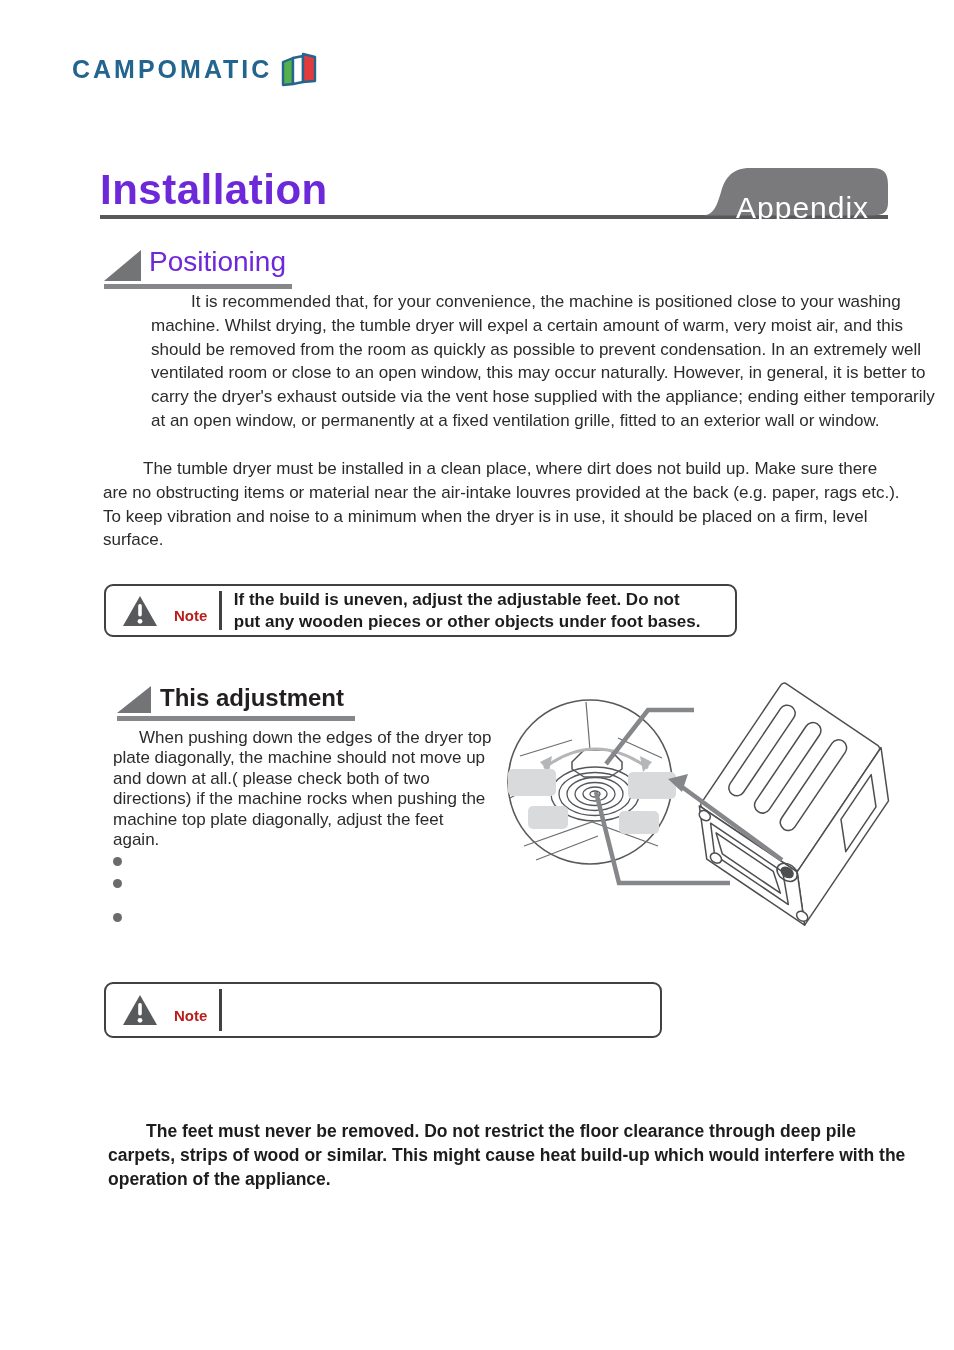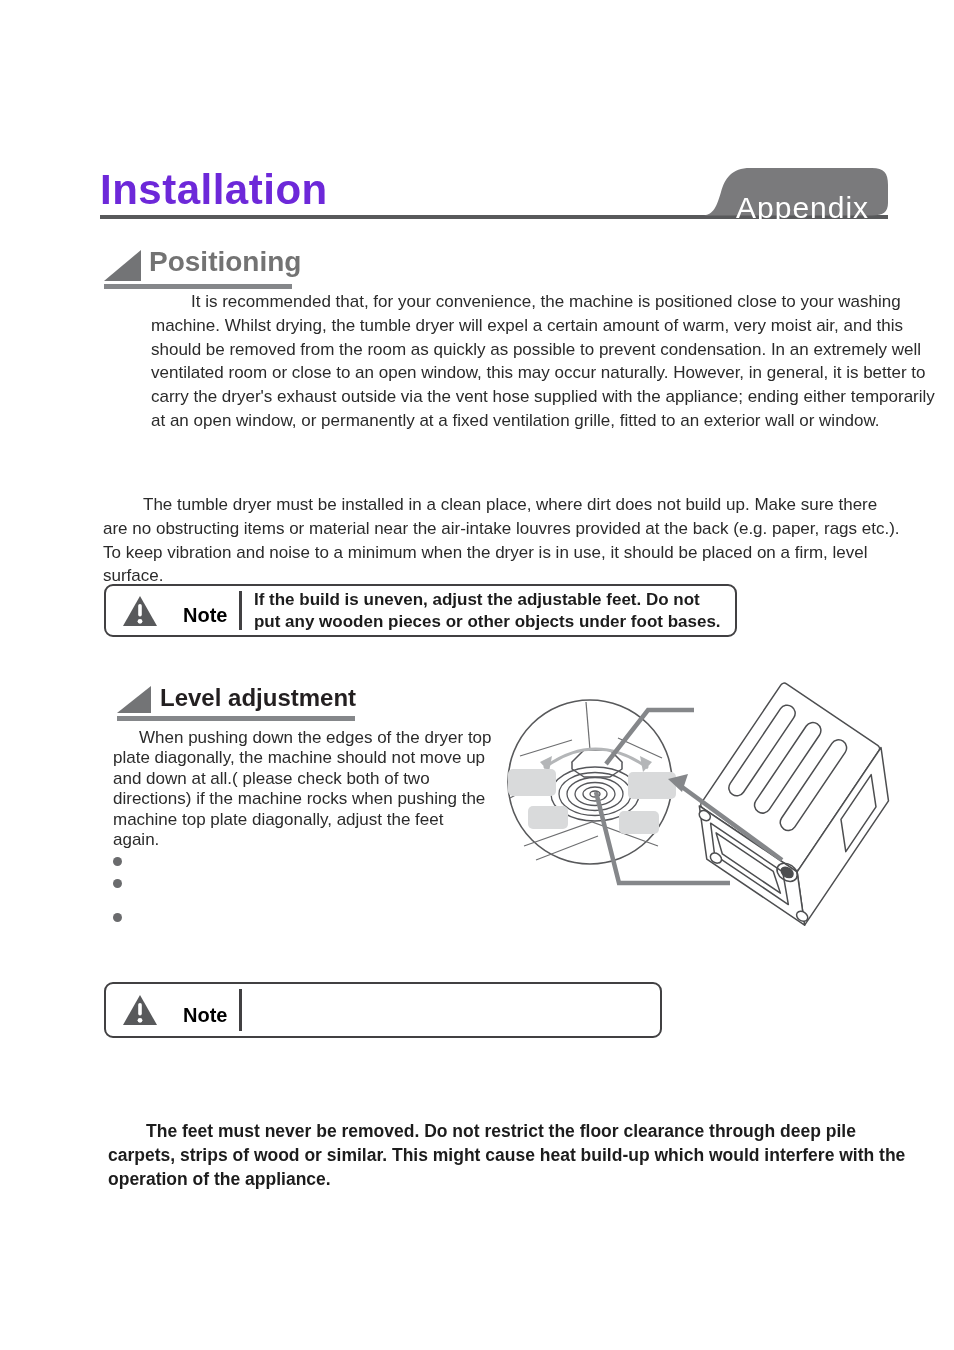--- a/index.html
+++ b/index.html
@@ -28,52 +28,62 @@
   }
   .badge-svg{position:absolute;left:686px;top:161px;}
   .badge-label{
     position:absolute;left:736px;top:191px;width:140px;
     font-size:30px;color:#ffffff;letter-spacing:1px;font-weight:normal;
   }
   
   .marker{position:absolute;background:#737476;clip-path:polygon(0 100%,100% 0,100% 100%);}
   .marker-pos{left:104px;top:250px;width:37px;height:31px;}
   .rule-pos{position:absolute;left:104px;top:284px;width:188px;height:4.5px;background:#85878a;}
-  .h-pos{position:absolute;left:149px;top:246px;font-size:28px;font-weight:bold;color:#737373;text-align:center;}
+  .h-pos{position:absolute;left:149px;top:246px;font-size:28px;font-weight:normal;color:#6d28d9;text-align:center;}
   .marker-lvl{left:117px;top:686px;width:34px;height:27px;}
   .rule-lvl{position:absolute;left:117px;top:716px;width:238px;height:4.5px;background:#85878a;}
   .h-lvl{position:absolute;left:160px;top:684px;font-size:24px;font-weight:bold;color:#231f20;}
   
   .para{position:absolute;font-size:17px;line-height:23.8px;color:#2b2b2b;text-align:left;}
   .p1{left:103px;top:290px;width:802px;text-indent:40px;margin-left:48px;}
-  .p2{left:103px;top:457px;width:802px;text-indent:40px;margin-top:36px;}
+  .p2{left:103px;top:457px;width:802px;text-indent:40px;}
   .p-lvl{left:113px;top:728px;width:380px;line-height:20.4px;text-indent:26px;}
   .p-foot{left:108px;top:1119px;width:800px;text-indent:38px;font-weight:bold;color:#1c1c1c;line-height:24px;font-size:17.5px;}
   
   .dot{position:absolute;width:9px;height:9px;border-radius:50%;background:#6a6b6d;}
   
   .note-box{
     position:absolute;display:flex;align-items:center;
     border:2.5px solid #414042;border-radius:9px;background:#fff;
     box-sizing:border-box;padding:5px 12px 5px 16px;
   }
   .note1{left:104px;top:584px;width:633px;height:53px;}
   .note2{left:104px;top:982px;width:558px;height:56px;}
-  .note-label{font-size:20px;font-weight:bold;color:#000000;margin:10px 10px 0 25px;}
+  .note-label{font-size:15px;font-weight:bold;color:#b91c1c;margin:10px 10px 0 16px;}
   .note-divider{width:2.5px;align-self:stretch;background:#414042;margin:0 12px 0 2px;}
   .note-text{font-size:17px;line-height:21.5px;font-weight:bold;color:#1c1c1c;white-space:nowrap;}
   .note-text span{display:block;}
   
   .illus{position:absolute;left:500px;top:670px;}
 </style>
 </head>
 <body>
 
 <div class="page">
 
+  <div class="logo">
+    <span class="logo-text">CAMPOMATIC</span>
+    <svg width="40" height="38" viewBox="0 0 40 38">
+      <g stroke="#24658f" stroke-width="2.4" stroke-linejoin="round">
+        <polygon points="5,12 15,8 15,34 5,35" fill="#56b04b"></polygon>
+        <polygon points="15,8 25,6 25,32 15,34" fill="#ffffff"></polygon>
+        <polygon points="25,4 37,7 37,31 25,32" fill="#e23b3e"></polygon>
+      </g>
+    </svg>
+  </div>
 
   <div class="title">Installation</div>
   <div class="title-rule"></div>
   <svg class="badge-svg" width="206" height="58" viewBox="0 0 206 58">
     <path d="M 0,54.5 L 16,54.5 C 28,54.5 31,44 35,31 C 39,17 46,7 64,7 L 186,7 C 198,7 202,12 202,24 L 202,42 C 202,51 197,54.5 186,54.5 Z" fill="#7a7a7c"></path>
   </svg>
   <div class="badge-label">Appendix</div>
 
   <div class="marker marker-pos"></div>
   <div class="h-pos">Positioning</div>
@@ -90,21 +100,21 @@
     </svg>
     <span class="note-label">Note</span>
     <span class="note-divider"></span>
     <span class="note-text">
       <span>If the build is uneven, adjust the adjustable feet. Do not</span>
       <span>put any wooden pieces or other objects under foot bases.</span>
     </span>
   </div>
 
   <div class="marker marker-lvl"></div>
-  <div class="h-lvl">Level adjustment</div>
+  <div class="h-lvl">This adjustment</div>
   <div class="rule-lvl"></div>
 
   <div class="para p-lvl">When pushing down the edges of the dryer top plate diagonally, the machine should not move up and down at all.( please check both of two directions) if the machine rocks when pushing the machine top plate diagonally, adjust the feet again.</div>
 
   <div class="dot" style="left:113px;top:857px;"></div>
   <div class="dot" style="left:113px;top:879px;"></div>
   <div class="dot" style="left:113px;top:913px;"></div>
 
   <svg class="illus" width="400" height="268" viewBox="0 0 400 268">
 

